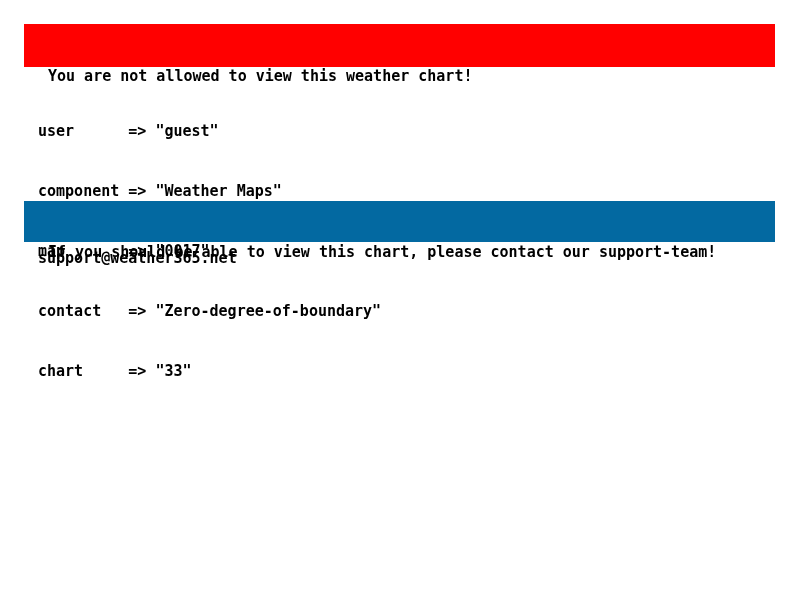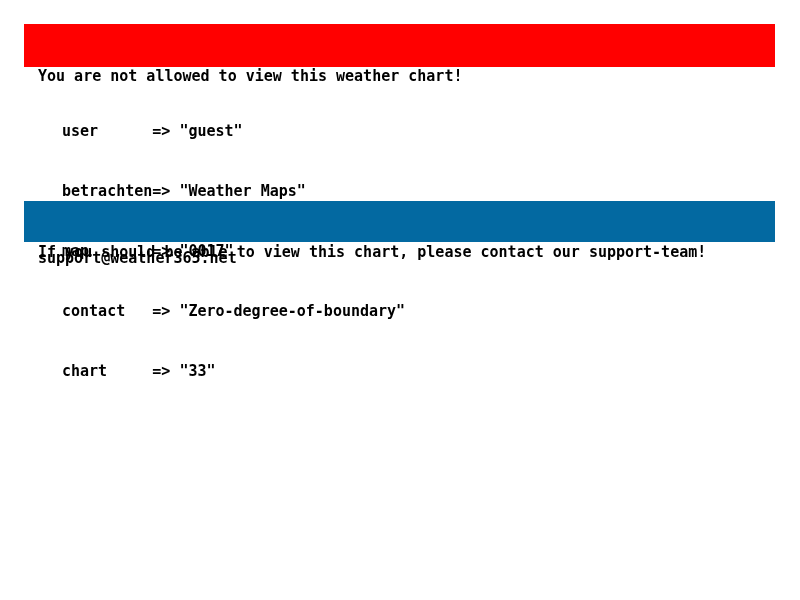--- a/index.html
+++ b/index.html
@@ -12,21 +12,21 @@
     font-weight: bold;
     font-size: 15px;
     color: #000000;
     overflow: hidden;
   }
   .banner {
     position: absolute;
     left: 24px;
     width: 751px;
     box-sizing: border-box;
-    padding-left: 14px;
+    padding-left: 24px;
     line-height: 19px;
     white-space: pre;
   }
   #denied-banner {
     top: 24px;
     height: 43px;
     background: #ff0000;
     padding-top: 5px;
   }
   #support-banner {
@@ -38,21 +38,20 @@
   #details {
     position: absolute;
     left: 38px;
     top: 81px;
     line-height: 20px;
     white-space: pre;
   }
   #details .k {
     display: inline-block;
     width: 10ch;
-    margin-left: 24px;
   }
   #details .arrow {
     display: inline-block;
     width: 3ch;
   }
   #footer {
     position: absolute;
     left: 38px;
     top: 249px;
     width: 730px;
@@ -64,21 +63,21 @@
 </style>
 </head>
 <body>
 
 <div class="banner" id="denied-banner">
   <div>You are not allowed to view this weather chart!</div>
 </div>
 
 <div id="details">
   <div><span class="k">user</span><span class="arrow">=&gt;</span><span class="v">"guest"</span></div>
-  <div><span class="k">betrachten</span><span class="arrow">=&gt;</span><span class="v">"Weather Maps"</span></div>
+  <div><span class="k">component</span><span class="arrow">=&gt;</span><span class="v">"Weather Maps"</span></div>
   <div><span class="k">map</span><span class="arrow">=&gt;</span><span class="v">"0017"</span></div>
   <div><span class="k">contact</span><span class="arrow">=&gt;</span><span class="v">"Zero-degree-of-boundary"</span></div>
   <div><span class="k">chart</span><span class="arrow">=&gt;</span><span class="v">"33"</span></div>
 </div>
 
 <div class="banner" id="support-banner">
   <div>If you should be able to view this chart, please contact our support-team!</div>
 </div>
 
 <div id="footer">

